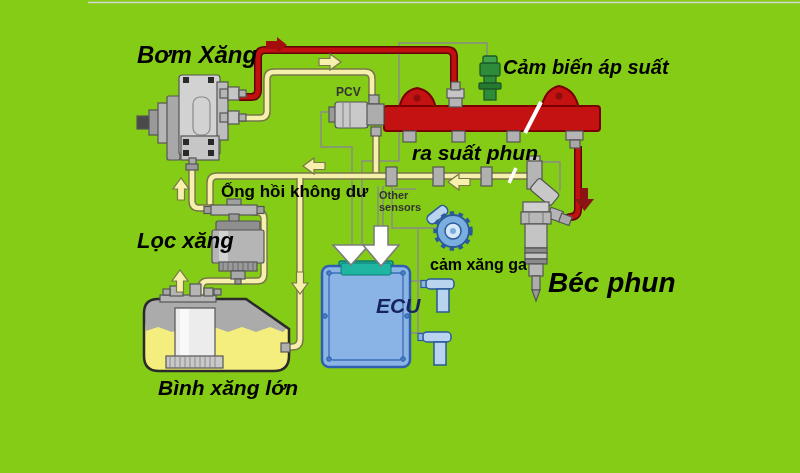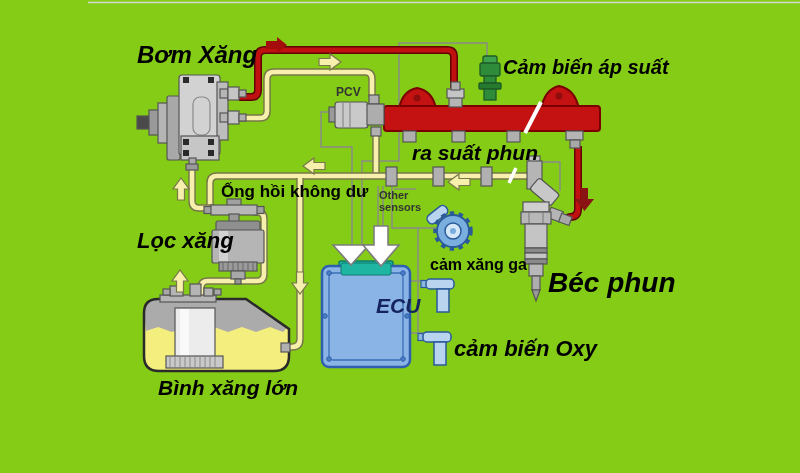--- a/index.html
+++ b/index.html
@@ -263,17 +263,16 @@
 
   <div class="lbl bi" style="left:137px;top:42px;font-size:24px;">Bơm Xăng</div>
   <div class="lbl bi" style="left:503px;top:57px;font-size:20px;">Cảm biến áp suất</div>
   <div class="lbl sm" style="left:336px;top:86px;font-size:12px;color:#333;">PCV</div>
   <div class="lbl bi" style="left:412px;top:142px;font-size:21px;">ra suất phun</div>
   <div class="lbl sm" style="left:221px;top:183px;font-size:17px;">Ống hồi không dư</div>
   <div class="lbl bi" style="left:137px;top:229px;font-size:22px;">Lọc xăng</div>
   <div class="lbl sm wrap" style="left:379px;top:190px;font-size:11px;width:46px;color:#333;">Other sensors</div>
   <div class="lbl sm" style="left:430px;top:257px;font-size:16px;">cảm xăng ga</div>
   <div class="lbl bi" style="left:360px;top:295px;font-size:21px;color:#16245e;margin-left:16px;">ECU</div>
-  <div class="lbl bi" style="left:454px;top:337px;font-size:22px;">cảm biến Oxy</div>
   <div class="lbl bi" style="left:548px;top:251px;font-size:28px;margin-top:17px;">Béc phun</div>
   <div class="lbl bi" style="left:158px;top:377px;font-size:21px;text-align:right;">Bình xăng lớn</div>
 
 </div>
 
 </body></html>

